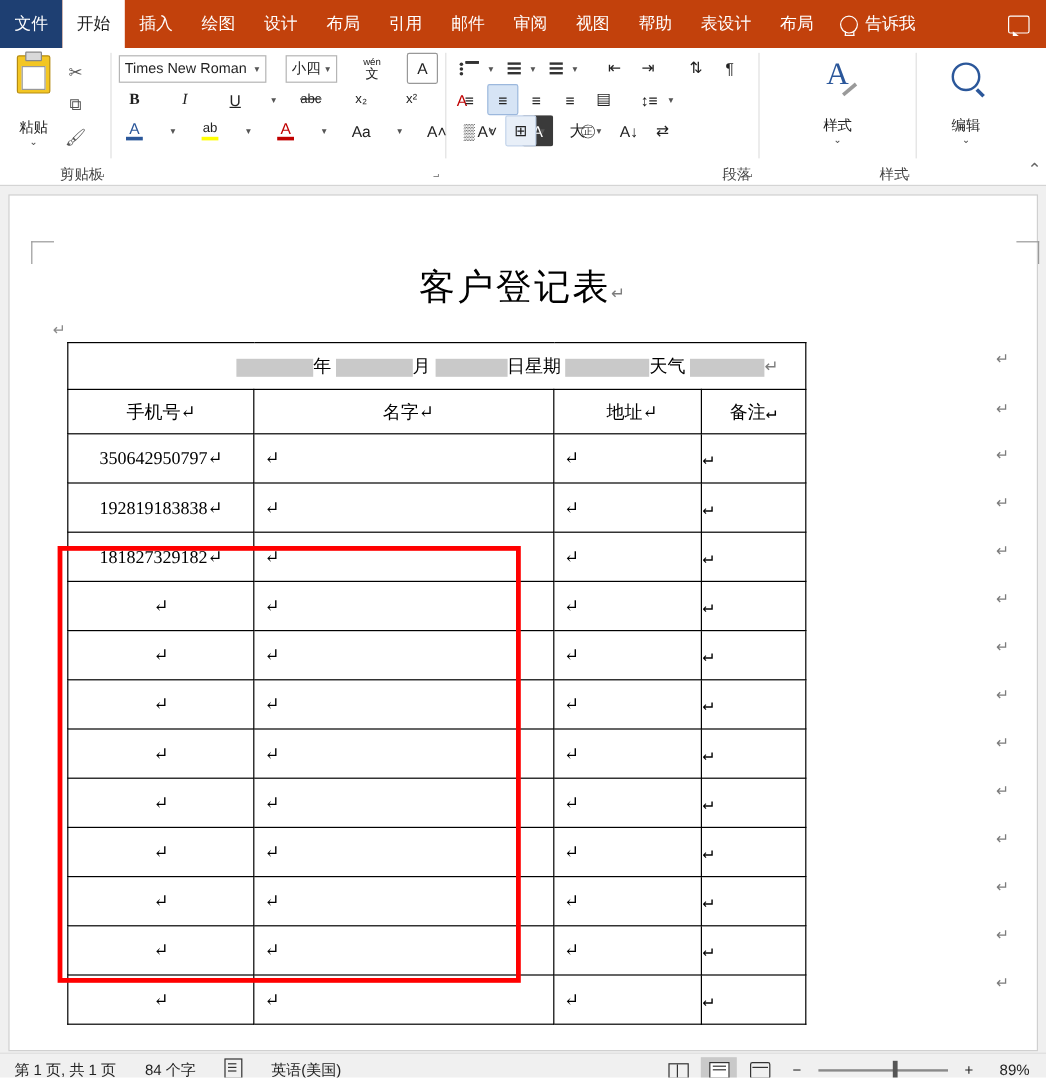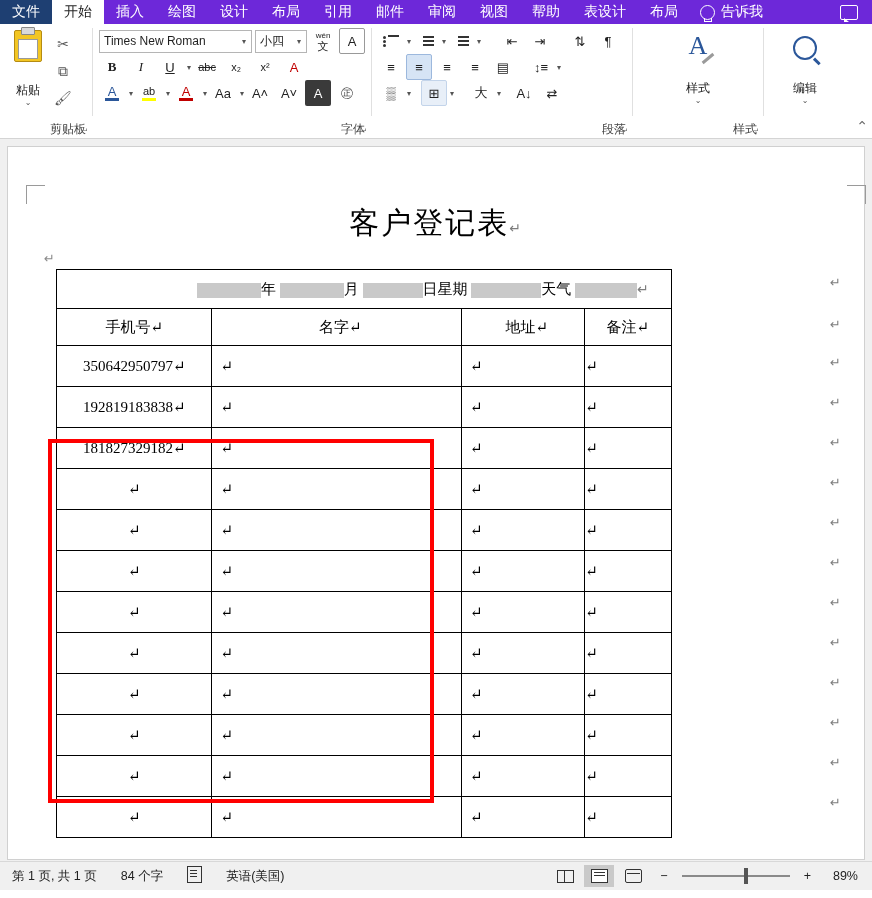--- a/index.html
+++ b/index.html
@@ -4,21 +4,21 @@
 <style>
   html,body{margin:0;padding:0;}
   body{
     width:872px;height:898px;overflow:hidden;
     font-family:"Liberation Sans","DejaVu Sans",sans-serif;
     background:#ffffff;
     -webkit-font-smoothing:antialiased;
   }
   
   .tabbar{
-    height:24px;background:#6d28d9;display:flex;align-items:stretch;
+    height:40px;background:#c2410c;display:flex;align-items:stretch;
     color:#ffffff;font-size:14px;position:relative;
   }
   .tabbar .tab{
     display:flex;align-items:center;padding:0 12px;cursor:default;white-space:nowrap;
   }
   .tabbar .tab.file{background:#1e3f72;}
   .tabbar .tab.active{background:#ffffff;color:#1f1f1f;}
   .tabbar .spacer{flex:1;}
   .tabbar .tellme{display:flex;align-items:center;padding:0 10px;gap:6px;}
   .tabbar .cmt{display:flex;align-items:center;padding:0 14px;}
@@ -59,21 +59,21 @@
   }
   .pasteico::after{
     content:"";position:absolute;left:3px;top:8px;width:18px;height:18px;background:#ffffff;border:1px solid #999;
   }
   .smallcap{font-size:12px;margin-top:20px;color:#222;}
   .chev{font-size:8px;color:#555;line-height:8px;}
   .clipicons{display:flex;flex-direction:column;gap:3px;padding-top:4px;}
   .ci{width:26px;height:24px;display:flex;align-items:center;justify-content:center;color:#555;font-size:14px;}
   
   .font{width:266px;}
-  .frow{display:flex;align-items:center;gap:3px;height:26px;}
+  .frow{display:flex;align-items:center;gap:16px;height:26px;}
   .combo{
     height:21px;border:1px solid #b5b5b5;background:#fff;display:flex;align-items:center;
     font-size:12px;padding:0 2px 0 4px;color:#1f1f1f;
   }
   .combo .cv{flex:1;overflow:hidden;white-space:nowrap;}
   .combo .ca{font-size:8px;color:#555;padding:0 3px;}
   .fname{width:198px;}
   .fsize{width:60px;}
   .btn{
     min-width:24px;height:24px;display:flex;align-items:center;justify-content:center;
@@ -139,21 +139,21 @@
   table.doc{
     position:absolute;left:48px;top:122px;width:616px;border-collapse:collapse;
     font-family:"Liberation Serif","DejaVu Serif",serif;font-size:15px;color:#000;
   }
   table.doc td{
     border:1px solid #000;height:30px;vertical-align:middle;
   }
   td.c1{width:172px;text-align:center;}
   td.c2{width:328px;padding-left:8px;vertical-align:top;}
   td.c3{width:152px;padding-left:8px;vertical-align:top;}
-  td.c4{width:112px;padding-left:0;vertical-align:top;}
+  td.c4{width:112px;padding-left:0;vertical-align:top;font-family:Liberation Mono, monospace;}
   tr.hdr td{height:34px;text-align:center;}
   tr.data td{height:38px;}
   .blank{display:inline-block;background:#c9c9c9;height:15px;vertical-align:middle;}
   .outmark{position:absolute;left:822px;color:#7d7d7d;font-size:13px;}
   .redbox{
     position:absolute;left:40px;top:292px;width:378px;height:356px;
     border:4px solid #ff0000;pointer-events:none;
   }
   
   .status{
@@ -274,21 +274,20 @@
           </div>
         <div class="dd">▾</div>
         <div class="btn">Aa</div>
         <div class="dd">▾</div>
         <div class="btn">A˄</div>
         <div class="btn">A˅</div>
         <div class="btn" style="background:#3a3a3a;color:#fff;">A</div>
         <div class="btn">㊣</div>
       </div>
     </div>
-    <div class="gname">字体</div>
     <div class="dlg"></div>
   </div>
   <div class="vsep"></div>
 
   <div class="grp para">
     <div class="gbody" style="flex-direction:column;">
       <div class="prow">
         <div class="btn">
           <span class="licon">
               <b></b>

